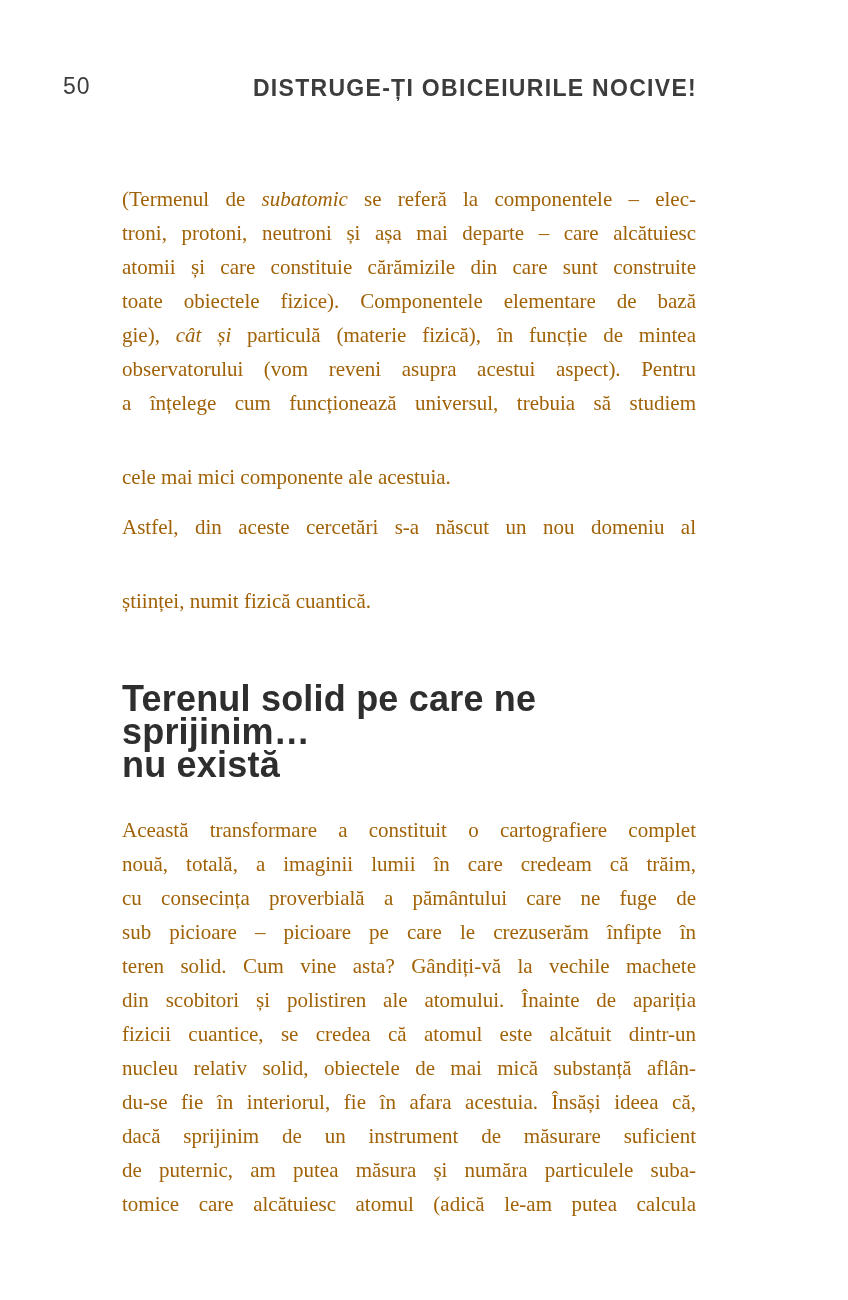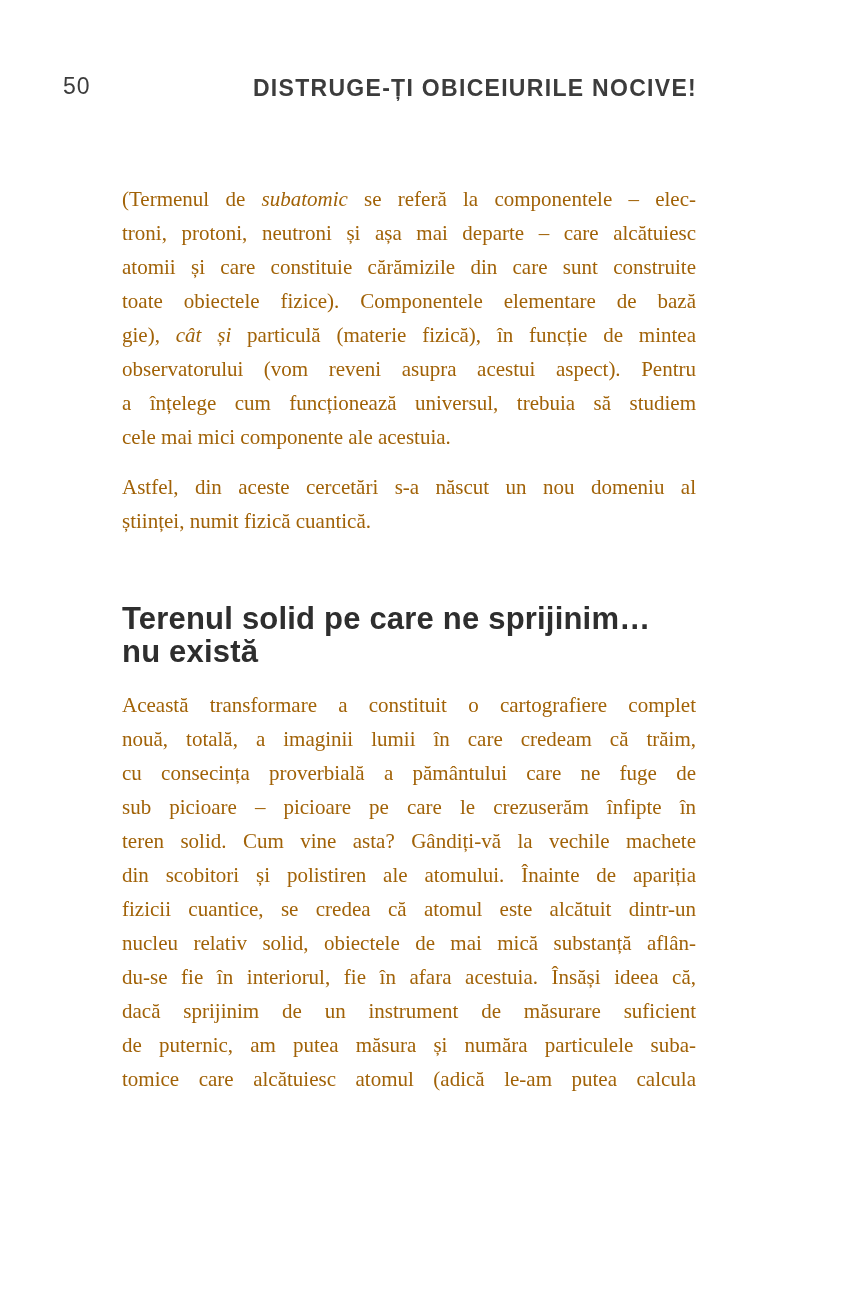--- a/index.html
+++ b/index.html
@@ -55,28 +55,29 @@
   }
   .paragraph + .paragraph {
     margin-top: 16px;
   }
   .line {
     text-align: justify;
     text-align-last: justify;
   }
   .line.last {
     text-align-last: left;
+    margin-top: 40px;
   }
   .line i {
     font-style: italic;
   }
   .section-heading {
-    margin: 64px 0 20px 0;
+    margin: 64px 0 32px 0;
     font-family: "Liberation Sans", "DejaVu Sans", sans-serif;
-    font-size: 31px;
+    font-size: 36px;
     font-weight: 600;
     line-height: 33px;
     letter-spacing: 0.2px;
     color: #2e2e2e;
   }
 </style>
 </head>
 <body>
 
 <div class="page">

